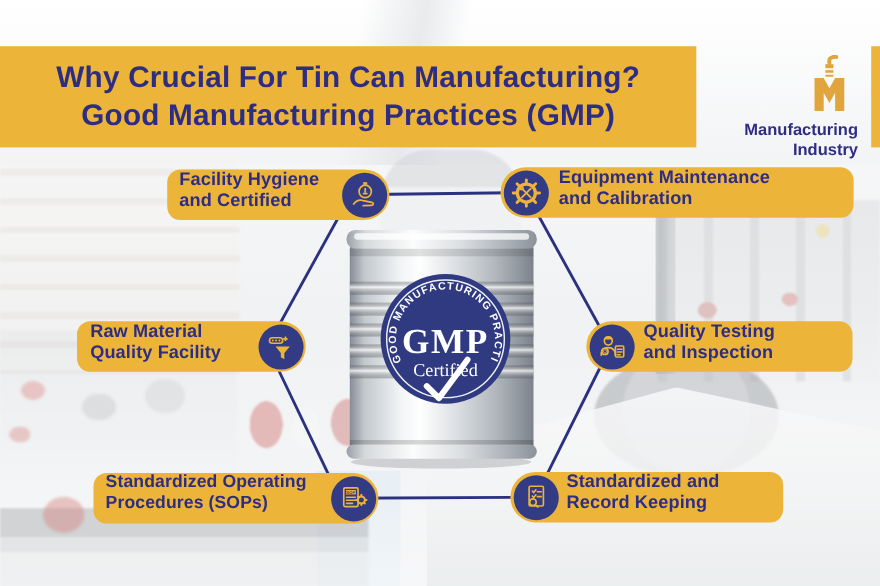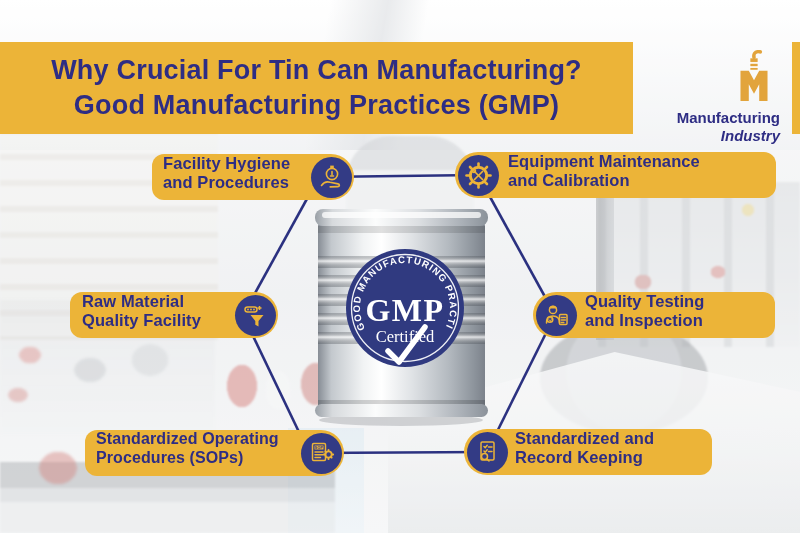--- a/index.html
+++ b/index.html
@@ -118,21 +118,21 @@
   <div class="logo">
     <svg width="52" height="52" viewBox="0 0 46 50">
       <path d="M10 49 V20 h8 l5 9 5-9 h8 v29 h-8 V33 l-5 9 -5-9 v16 z" fill="#E2A43C"></path>
       <rect x="19.5" y="8" width="7" height="11" fill="#E2A43C"></rect>
       <rect x="18.8" y="11.5" width="8.4" height="1.8" fill="#ffffff" opacity=".9"></rect>
       <rect x="18.8" y="15.5" width="8.4" height="1.8" fill="#ffffff" opacity=".9"></rect>
       <path d="M23 7 q-1 -5 4.5 -5.5" stroke="#E2A43C" stroke-width="3.4" fill="none" stroke-linecap="round"></path>
       <circle cx="29" cy="1.8" r="1.8" fill="#E2A43C"></circle>
     </svg>
     <div class="name">Manufacturing</div>
-    <div class="name" style="margin-top:-2px;font-style:italic;">Industry</div>
+    <div class="name" style="margin-top:-2px;">Industry</div>
   </div>
 
   <svg class="can" width="177" height="224" viewBox="0 0 177 224">
     <defs>
       <linearGradient id="bodyG" x1="0" y1="0" x2="1" y2="0">
         <stop offset="0" stop-color="#878d95"></stop>
           <stop offset=".08" stop-color="#c3c8cd"></stop>
         <stop offset=".27" stop-color="#f1f3f4"></stop>
           <stop offset=".38" stop-color="#ffffff"></stop>
         <stop offset=".56" stop-color="#e0e3e6"></stop>
@@ -178,21 +178,21 @@
       </text>
       <text x="92" y="117" text-anchor="middle" font-family="Liberation Serif, serif" font-size="32" font-weight="bold" fill="#ffffff" letter-spacing="1.5">GMP</text>
       <text x="92" y="138" text-anchor="middle" font-family="Liberation Serif, serif" font-size="16.5" fill="#ffffff">Certified</text>
       <path d="M75 147 L86 158 L112 123" fill="none" stroke="#ffffff" stroke-width="5.5" stroke-linecap="round" stroke-linejoin="round"></path>
     </g>
   </svg>
 
   <div class="pill pill-facility cap-r">
     <div class="txt">
       <div>Facility Hygiene</div>
-      <div>and Procedures</div>
+      <div>and Certified</div>
     </div>
     <div class="badge badge-r">
       <svg width="27" height="27" viewBox="0 0 27 27" fill="none" stroke="#ECB438" stroke-width="1.6" stroke-linecap="round" stroke-linejoin="round">
         <circle cx="14" cy="10" r="5.6"></circle>
         <rect x="12.2" y="1.6" width="3.6" height="2.4" fill="#ECB438" stroke="none"></rect>
         <path d="M14 7.5 v3 M12.5 12 h3"></path>
         <path d="M3.5 21.5 c2.5-3.5 5.5-4.2 8.5-3.2 l8 1.6 c2 .4 1.8 2.6-.3 2.7 l-7.5 .3"></path>
       </svg>
     </div>
   </div>

